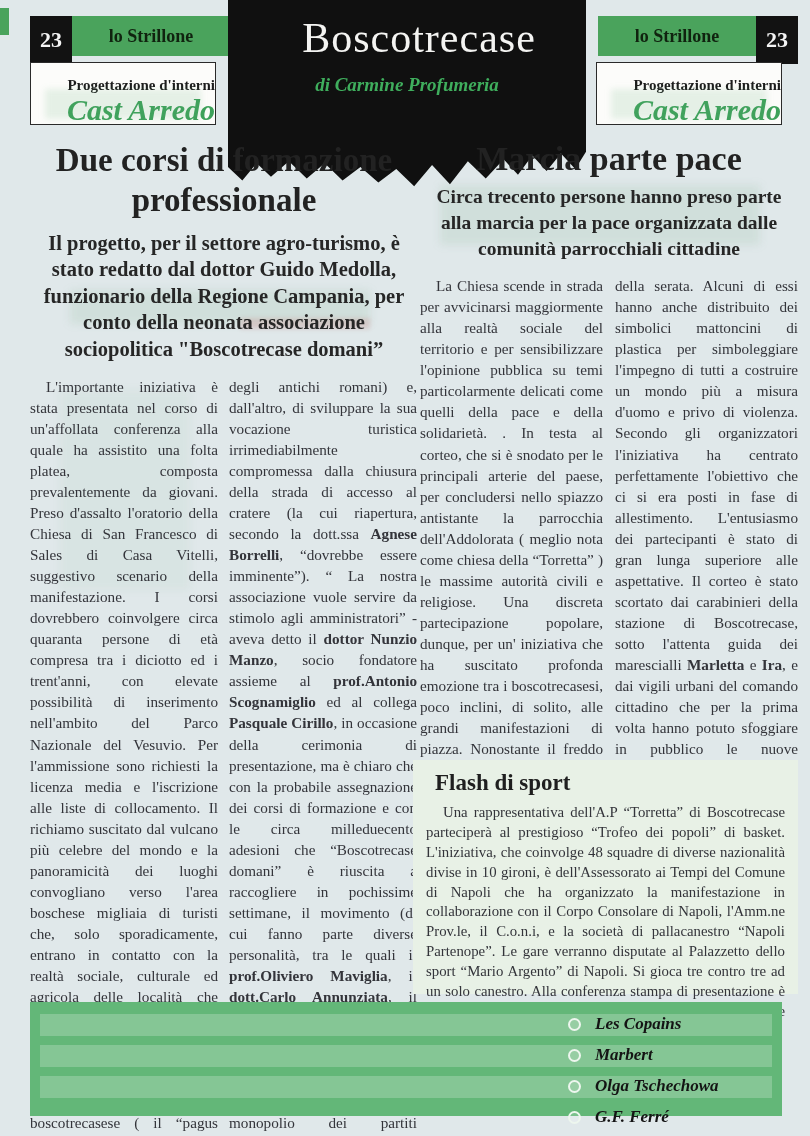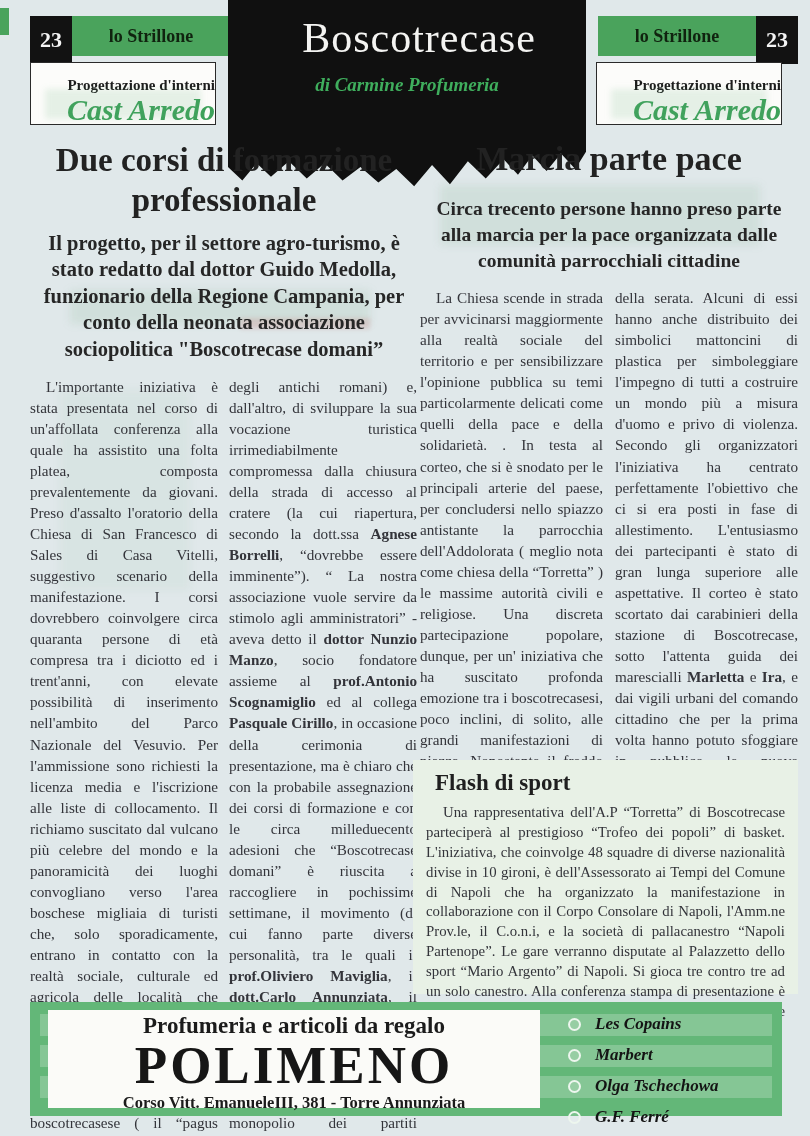--- a/index.html
+++ b/index.html
@@ -40,21 +40,21 @@
 
   
   .art { position:absolute; color:#2e2e30; }
   .art-left { left:30px; top:140px; width:388px; }
   .art-right { left:420px; top:140px; width:378px; }
   .headline { font-weight:bold; text-align:center; color:#222; }
   .art-left .headline { font-size:33px; line-height:1.22; }
   .art-right .headline { font-size:34px; line-height:1.1; }
   .subtitle { font-weight:bold; text-align:center; color:#262626; }
   .art-left .subtitle { font-size:20.5px; line-height:1.3; margin-top:9px; }
-  .art-right .subtitle { font-size:19.5px; line-height:1.33; margin-top:19px; }
+  .art-right .subtitle { font-size:19.5px; line-height:1.33; margin-top:7px; }
   .cols { display:flex; margin-top:13px; }
   .col { text-align:justify; font-size:15.2px; line-height:1.385; color:#33343a; }
   .art-left .col { width:188px; } .art-left .col + .col { margin-left:11px; }
   .art-right .col { width:183px; } .art-right .col + .col { margin-left:12px; }
   .indent { text-indent:16px; }
   .b { font-weight:bold; }
 
   
   .sport-box { position:absolute; left:413px; top:760px; width:385px; height:234px;
                background:#e8f1e6; padding:10px 13px 8px 13px; }
@@ -143,25 +143,20 @@
 
   <div class="sport-box">
     <div class="sport-title">Flash di sport</div>
     <div class="sport-body"><span>Una rappresentativa dell'A.P “Torretta” di Boscotrecase parteciperà al prestigioso “Trofeo dei popoli” di basket. L'iniziativa, che coinvolge 48 squadre di diverse nazionalità divise in 10 gironi, è dell'Assessorato ai Tempi del Comune di Napoli che ha organizzato la manifestazione in collaborazione con il Corpo Consolare di Napoli, l'Amm.ne Prov.le, il C.o.n.i, e la società di pallacanestro “Napoli Partenope”. Le gare verranno disputate al Palazzetto dello sport “Mario Argento” di Napoli. Si gioca tre contro tre ad un solo canestro. Alla conferenza stampa di presentazione è intervenuto, in rappresentanza dell'amministrazione comunale di Boscotrecase, l'assessore </span><span class="b">Giovanni Pirone</span><span>.</span></div>
   </div>
 
   <div class="footer-banner">
     <div class="stripe" style="top:12px;"></div>
     <div class="stripe" style="top:43px;"></div>
     <div class="stripe" style="top:74px;"></div>
-    <div class="polimeno-box">
-      <div class="polimeno-tag">Profumeria e articoli da regalo</div>
-      <div class="polimeno-name">POLIMENO</div>
-      <div class="polimeno-addr">Corso Vitt. EmanueleIII, 381 - Torre Annunziata</div>
-    </div>
     <div class="brands">
       <div class="brand-row">
         <span class="brand-bullet"></span>
         <span class="brand-label">Les Copains</span>
       </div>
       <div class="brand-row">
         <span class="brand-bullet"></span>
         <span class="brand-label">Marbert</span>
       </div>
       <div class="brand-row">

